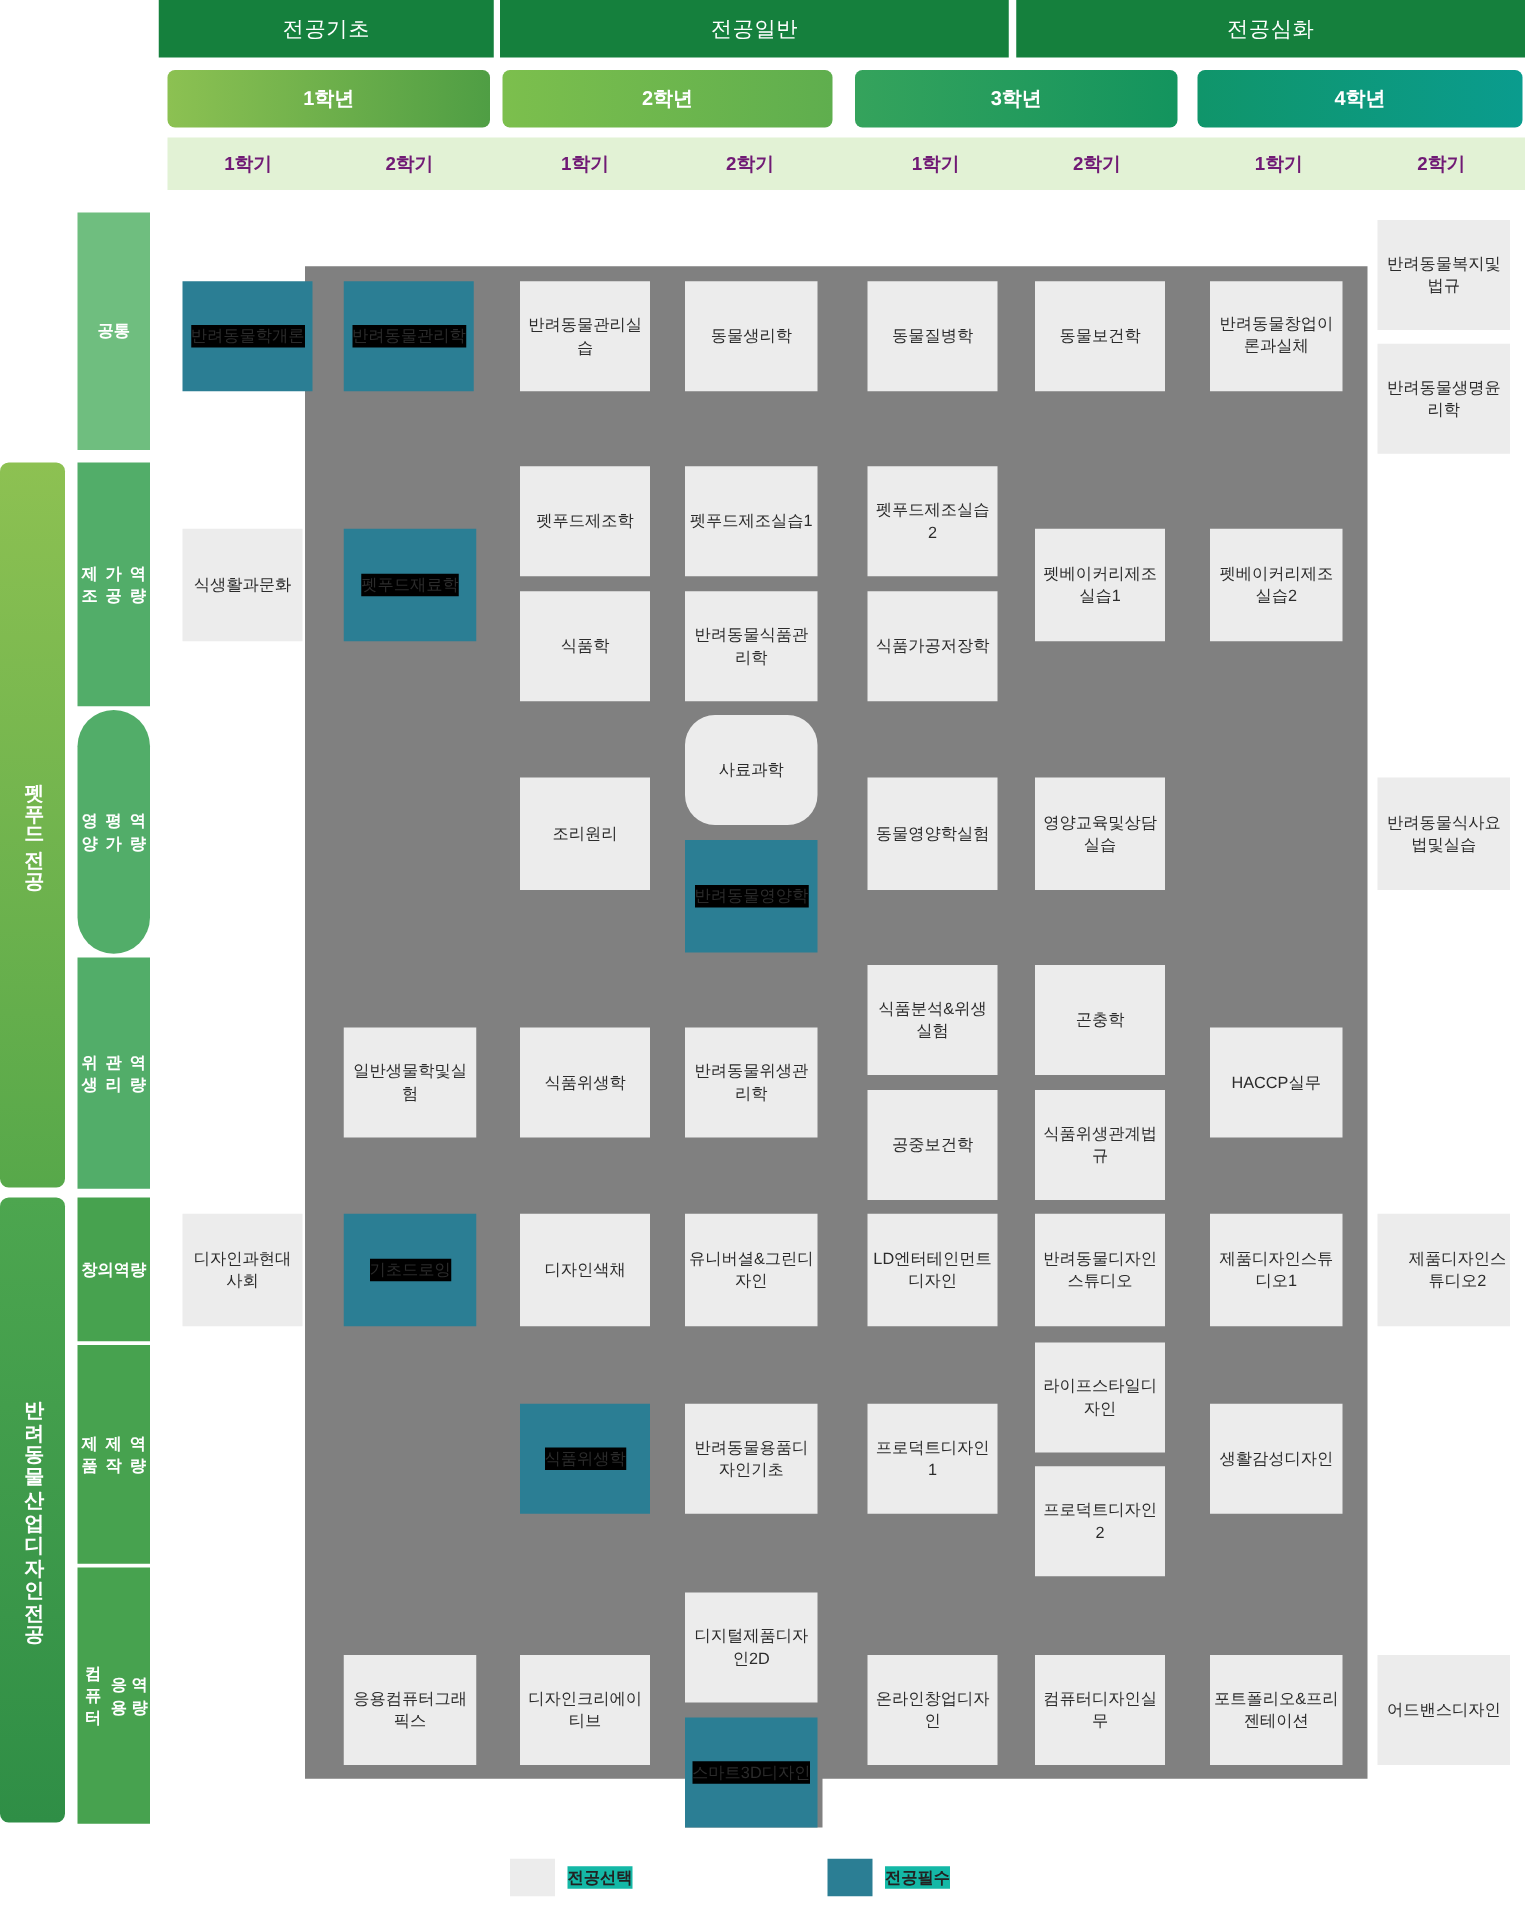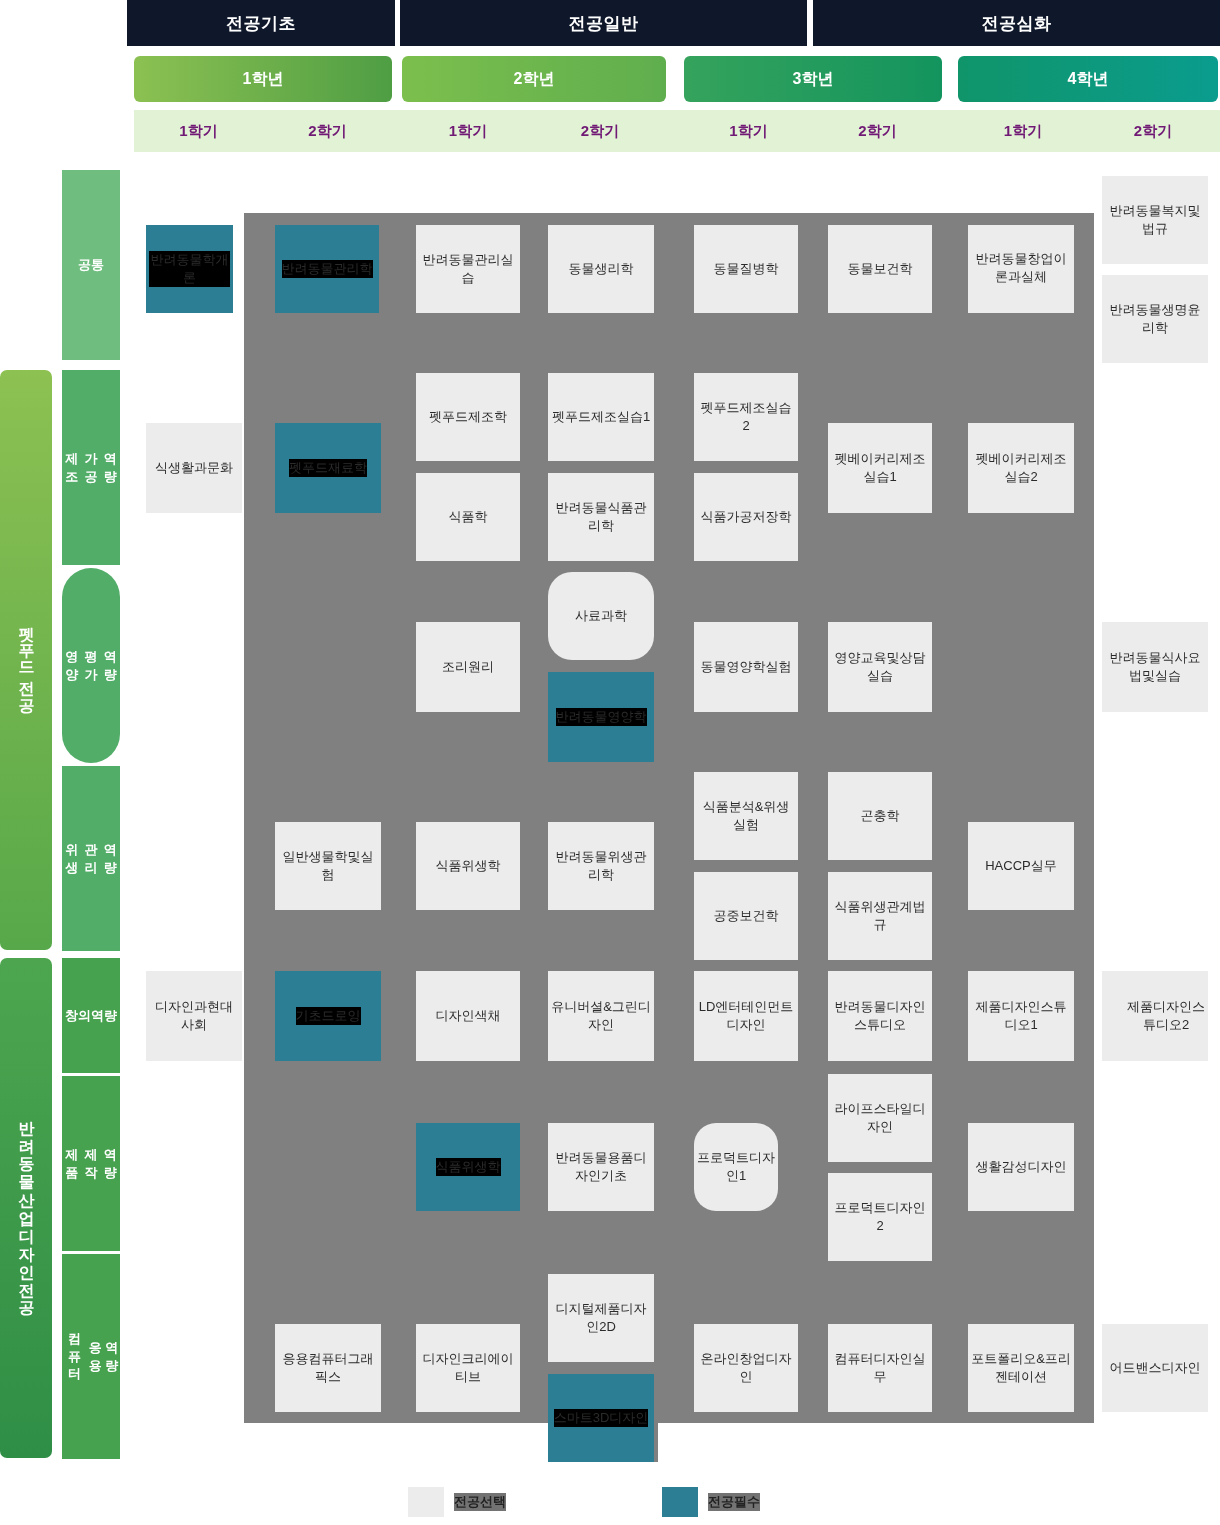--- a/index.html
+++ b/index.html
@@ -7,23 +7,23 @@
     width: 1220px; height: 1525px;
     background: #ffffff;
     font-family: "Liberation Sans", "DejaVu Sans", sans-serif;
     overflow: hidden;
   }
   #root { position: relative; width: 1220px; height: 1525px; }
 
   
   .cat-band {
     position: absolute; top: 0; height: 46px;
-    background: #0f172a; color: #fff;
-    display: flex; align-items: center; justify-content: center;
-    font-size: 17px; font-weight: bold; letter-spacing: .5px;
+    background: #15803d; color: #fff;
+    display: flex; align-items: center; justify-content: center;
+    font-size: 17px; font-weight: normal; letter-spacing: .5px;
   }
   .year-band {
     position: absolute; top: 56px; height: 46px;
     border-radius: 6px; color: #fff;
     display: flex; align-items: center; justify-content: center;
     font-size: 16px; font-weight: bold;
   }
   .sem-band {
     position: absolute; top: 110px; left: 134px; width: 1086px; height: 42px;
     background: #e2f2d5;
@@ -69,21 +69,21 @@
     background: #000; color: #2b2b2b; display: inline;
     box-decoration-break: clone; -webkit-box-decoration-break: clone;
   }
 
   
   .legend { position: absolute; top: 1487px; left: 0; width: 1220px; height: 34px; }
   .legend-item { position: absolute; display: flex; align-items: center; gap: 10px; }
   .swatch { width: 36px; height: 30px; }
   .sw-elective { background: #ececec; }
   .sw-required { background: #2b7e94; }
-  .legend-label { font-size: 13px; font-weight: bold; color: #222; background: #737373; }
+  .legend-label { font-size: 13px; font-weight: bold; color: #222; background: #14b8a6; }
 </style>
 </head>
 <body>
 
 <div id="root">
 
   <div id="gray-layer">
       <div class="gray-area" style="left: 244px; top: 213px; width: 850px; height: 1210px;"></div>
       <div class="gray-area" style="left: 548px; top: 1380px; width: 110px; height: 82px;"></div>
     </div>
@@ -141,21 +141,21 @@
         <div>제작</div>
         <div>역량</div>
       </div>
       <div class="comp-cell" style="top: 1254px; height: 205px; background: rgb(71, 162, 79);">
         <div>컴퓨터</div>
         <div>응용</div>
         <div>역량</div>
       </div>
     </div>
   <div id="course-layer">
-      <div class="course required" style="left: 146px; top: 225px; width: 87px; height: 88px;">
+      <div class="course required" style="left: 146px; top: 225px; width: 104px; height: 88px;">
         <span>반려동물학개론</span>
       </div>
       <div class="course required" style="left: 275px; top: 225px; width: 104px; height: 88px;">
         <span>반려동물관리학</span>
       </div>
       <div class="course elective" style="left: 416px; top: 225px; width: 104px; height: 88px;">
         <span>반려동물관리실습</span>
       </div>
       <div class="course elective" style="left: 548px; top: 225px; width: 106px; height: 88px;">
         <span>동물생리학</span>
@@ -270,21 +270,21 @@
       </div>
       <div class="course elective" style="left: 1102px; top: 971px; width: 106px; height: 90px; padding-left: 25px;">
         <span>제품디자인스튜디오2</span>
       </div>
       <div class="course required" style="left: 416px; top: 1123px; width: 104px; height: 88px;">
         <span>식품위생학</span>
       </div>
       <div class="course elective" style="left: 548px; top: 1123px; width: 106px; height: 88px;">
         <span>반려동물용품디자인기초</span>
       </div>
-      <div class="course elective" style="left: 694px; top: 1123px; width: 84px; height: 88px; border-radius: 22px;">
+      <div class="course elective" style="left: 694px; top: 1123px; width: 104px; height: 88px;">
         <span>프로덕트디자인1</span>
       </div>
       <div class="course elective" style="left: 828px; top: 1074px; width: 104px; height: 88px;">
         <span>라이프스타일디자인</span>
       </div>
       <div class="course elective" style="left: 828px; top: 1173px; width: 104px; height: 88px;">
         <span>프로덕트디자인2</span>
       </div>
       <div class="course elective" style="left: 968px; top: 1123px; width: 106px; height: 88px;">
         <span>생활감성디자인</span>

